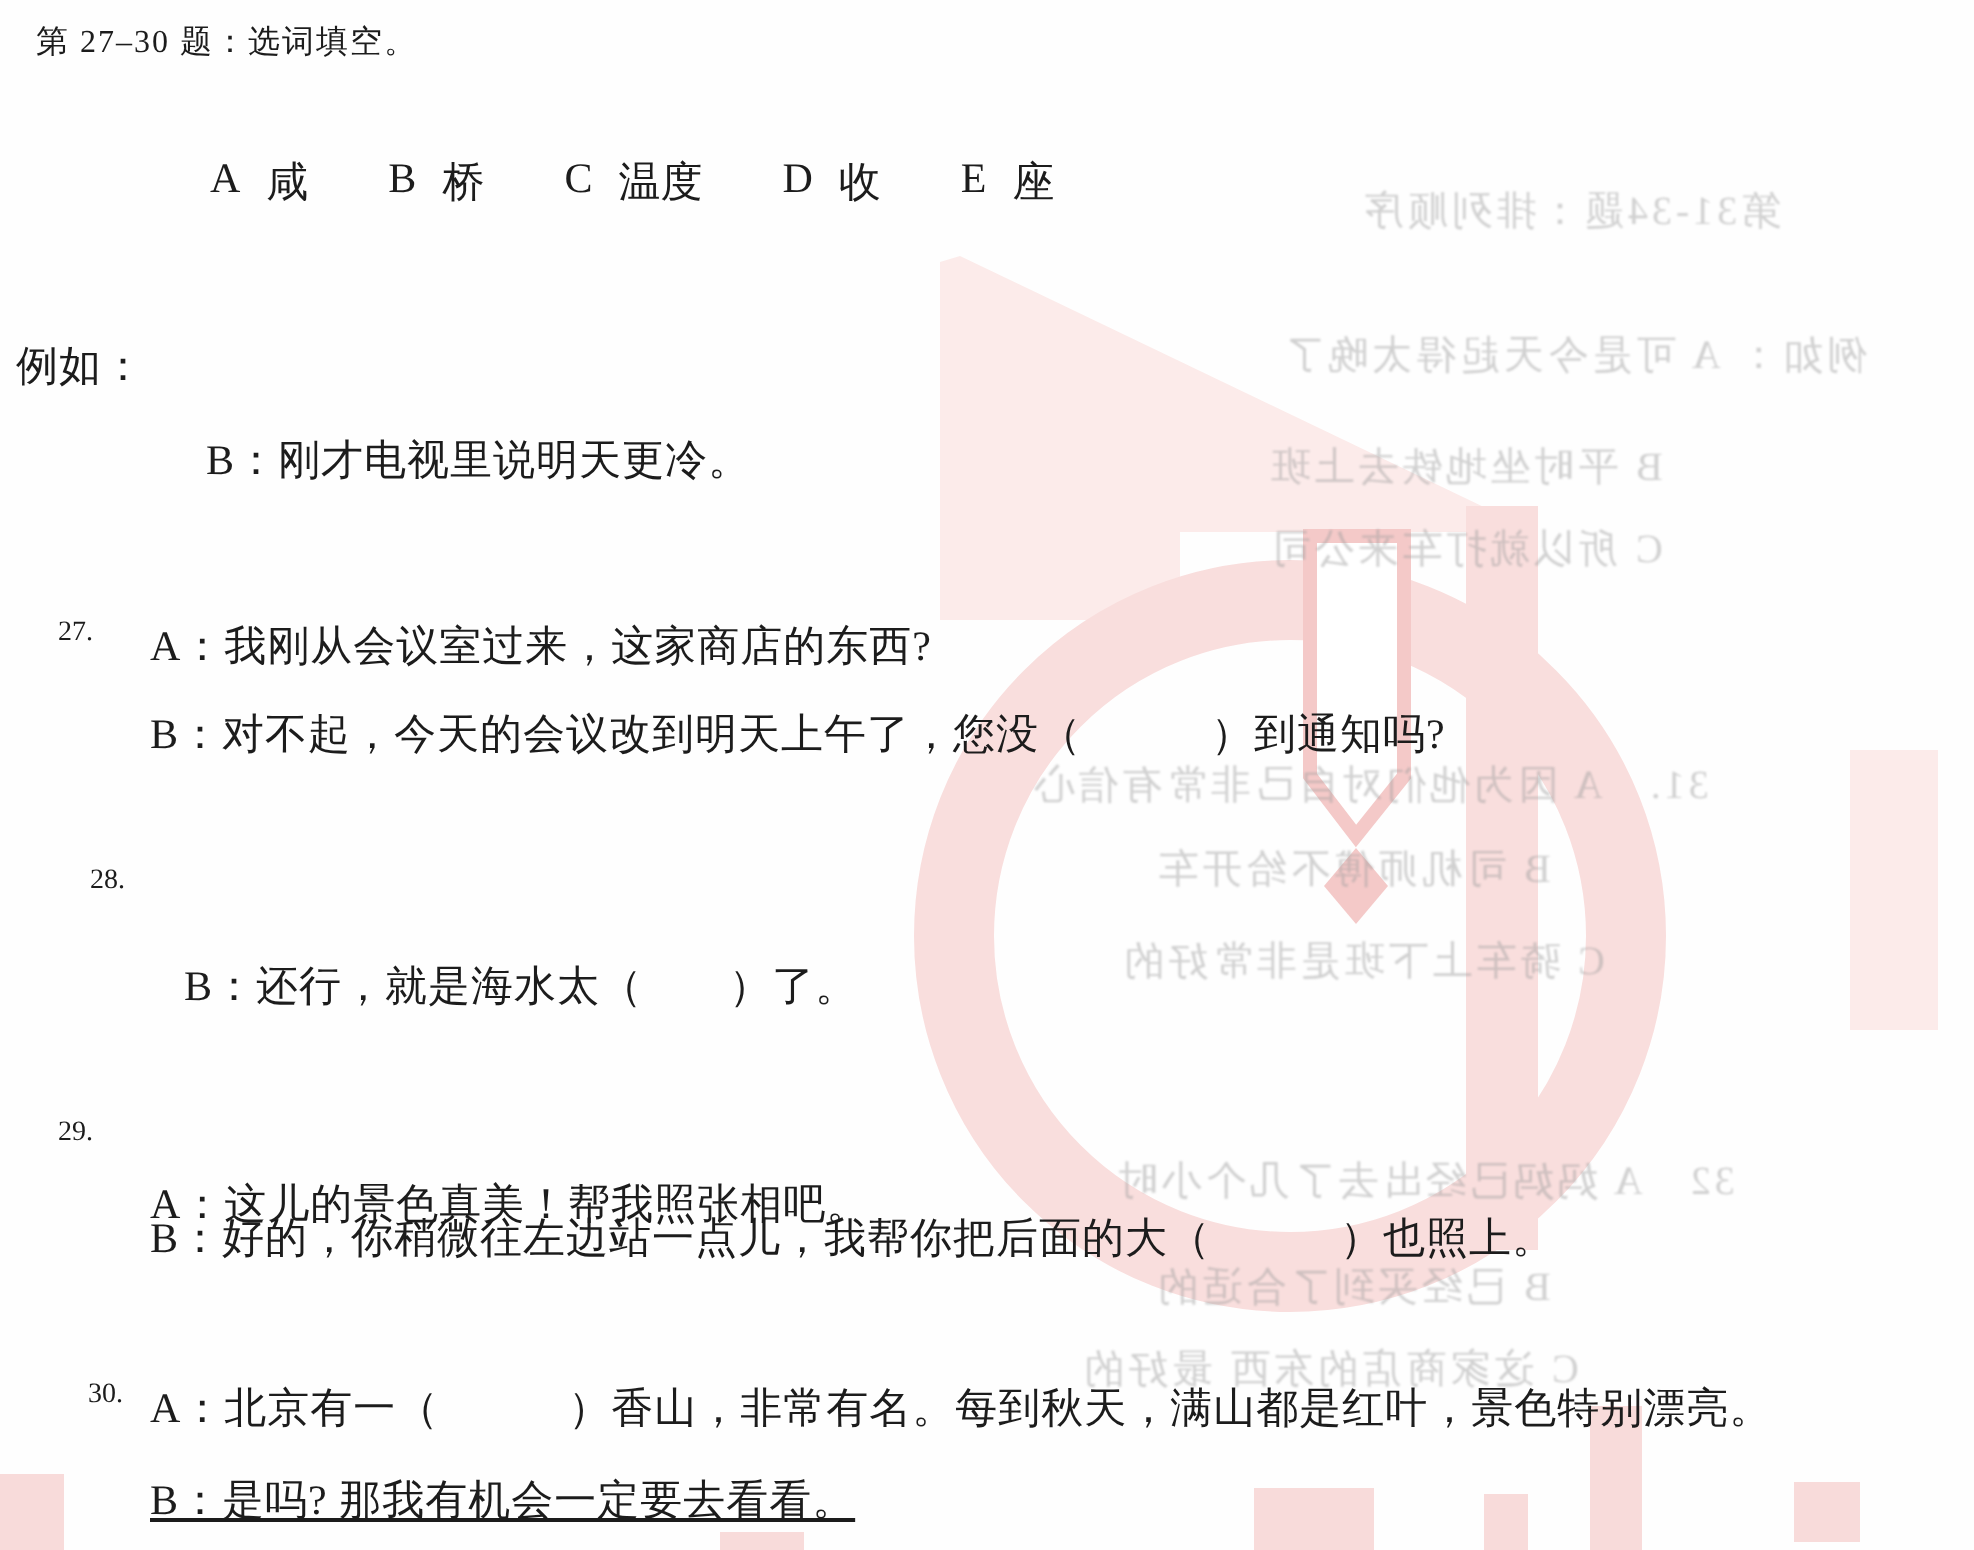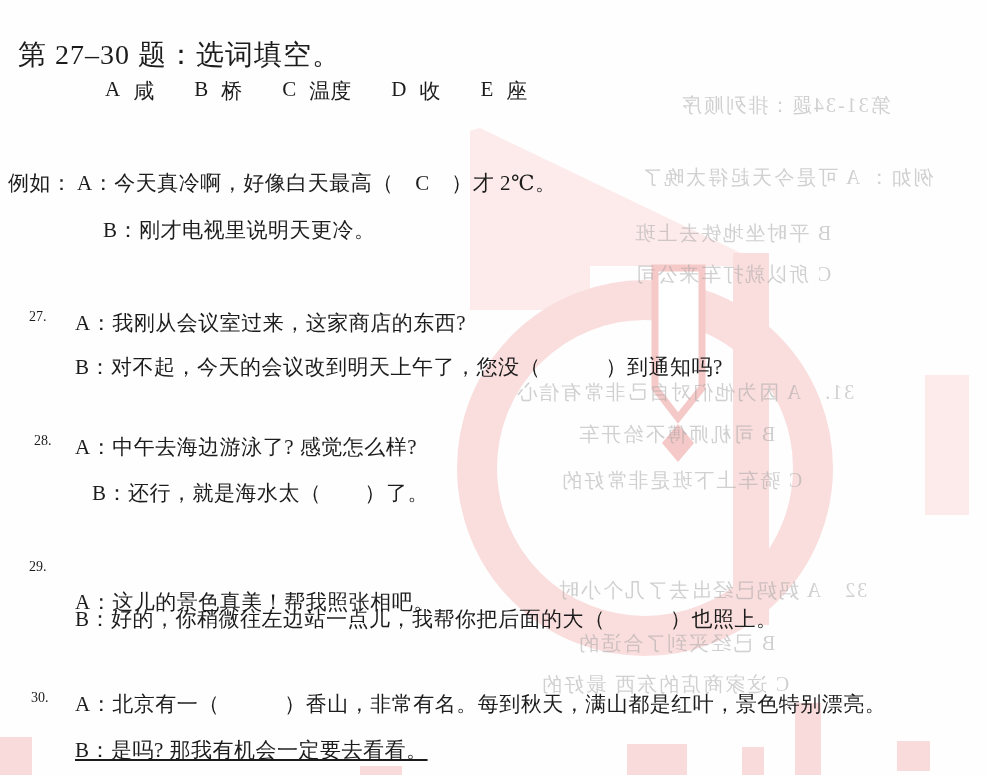--- a/index.html
+++ b/index.html
@@ -5,21 +5,21 @@
   html,body{margin:0;padding:0;background:#ffffff;}
   .page{
     position:relative;
     width:987px;height:775px;
     background:#fefefe;
     overflow:hidden;
     font-family:"Liberation Serif","DejaVu Serif",serif;
     color:#1c1c1c;
   }
   .abs{position:absolute;white-space:nowrap;}
-  .title{font-size:28px;letter-spacing:1px;margin-top:25px;}
+  .title{font-size:16px;letter-spacing:1px;}
   .opts{display:flex;gap:40px;font-size:21px;}
   .opt{display:flex;gap:13px;}
   .body-line{font-size:21px;letter-spacing:0.5px;}
   .qnum{font-size:14px;}
   
   .bleed{
     font-size:20px;
     color:#9f9f9f;
     opacity:0.48;
     transform:scaleX(-1);
@@ -88,32 +88,30 @@
       <span>D</span>
       <span>收</span>
     </div>
     <div class="opt">
       <span>E</span>
       <span>座</span>
     </div>
   </div>
 
   <div class="abs body-line" style="left:8px;top:169px;text-align:right;">例如：</div>
-  <div class="abs body-line" style="left:77px;top:169px;">A：今天真冷啊，好像白天最高（　C　）才 2℃。</div>
   <div class="abs body-line" style="left:103px;top:216px;">B：刚才电视里说明天更冷。</div>
 
   <div class="abs qnum" style="left:29px;top:309px;">27.</div>
   <div class="abs body-line" style="left:75px;top:309px;">A：我刚从会议室过来，这家商店的东西?</div>
   <div class="abs body-line" style="left:75px;top:353px;">B：对不起，今天的会议改到明天上午了，您没（　　　）到通知吗?</div>
 
-  <div class="abs qnum" style="left:34px;top:433px;">28.</div>
-  <div class="abs body-line" style="left:75px;top:433px;">A：中午去海边游泳了? 感觉怎么样?</div>
+  <div class="abs qnum" style="left:45px;top:433px;">28.</div>
   <div class="abs body-line" style="left:92px;top:479px;">B：还行，就是海水太（　　）了。</div>
 
   <div class="abs qnum" style="left:29px;top:559px;">29.</div>
   <div class="abs body-line" style="left:75px;top:588px;">A：这儿的景色真美！帮我照张相吧。</div>
   <div class="abs body-line" style="left:75px;top:605px;">B：好的，你稍微往左边站一点儿，我帮你把后面的大（　　　）也照上。</div>
 
-  <div class="abs qnum" style="left:31px;top:690px;">30.</div>
+  <div class="abs qnum" style="left:44px;top:690px;">30.</div>
   <div class="abs body-line" style="left:75px;top:690px;">A：北京有一（　　　）香山，非常有名。每到秋天，满山都是红叶，景色特别漂亮。</div>
   <div class="abs body-line" style="left:75px;top:736px;text-decoration:underline;">B：是吗? 那我有机会一定要去看看。</div>
 
 </div>
 
 </body></html>

